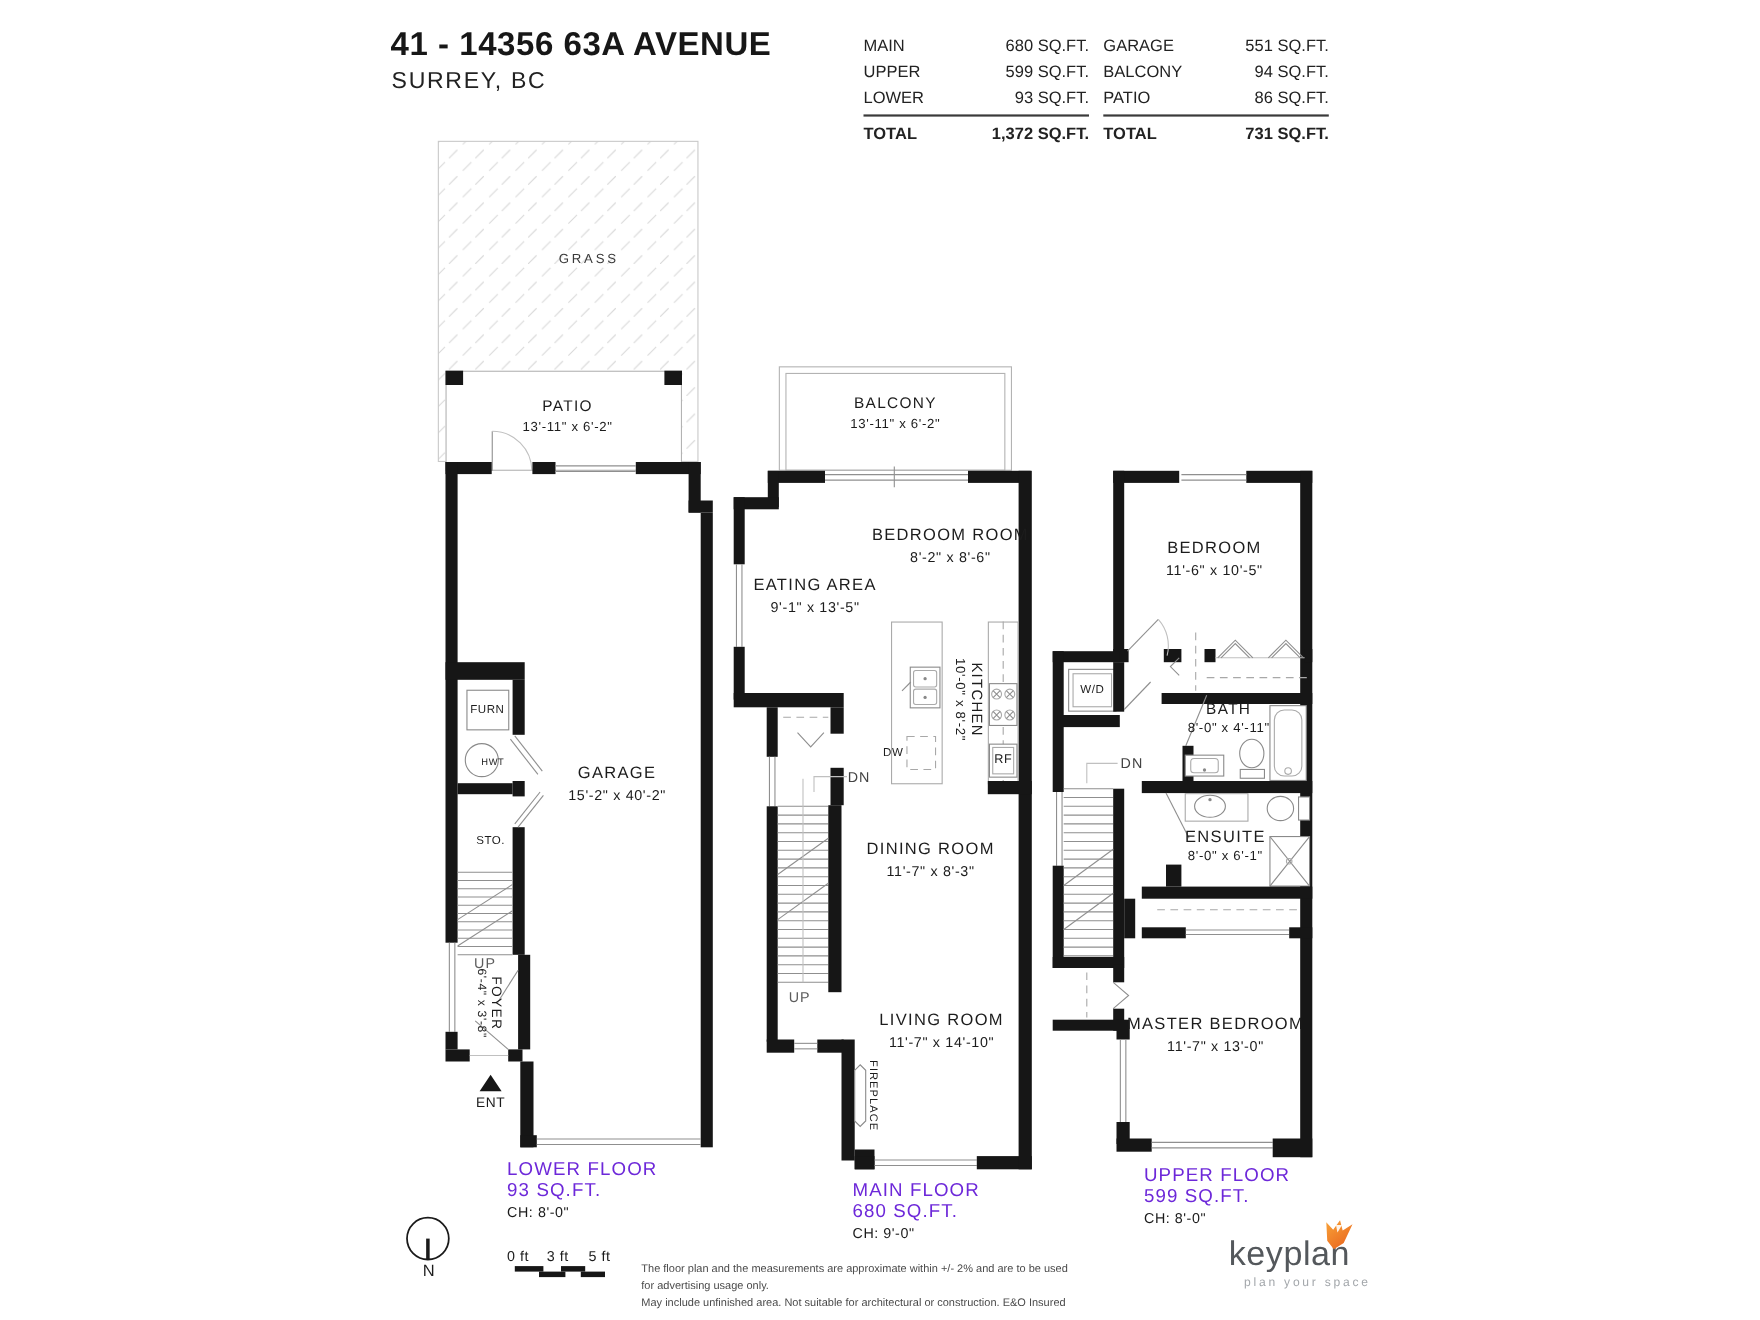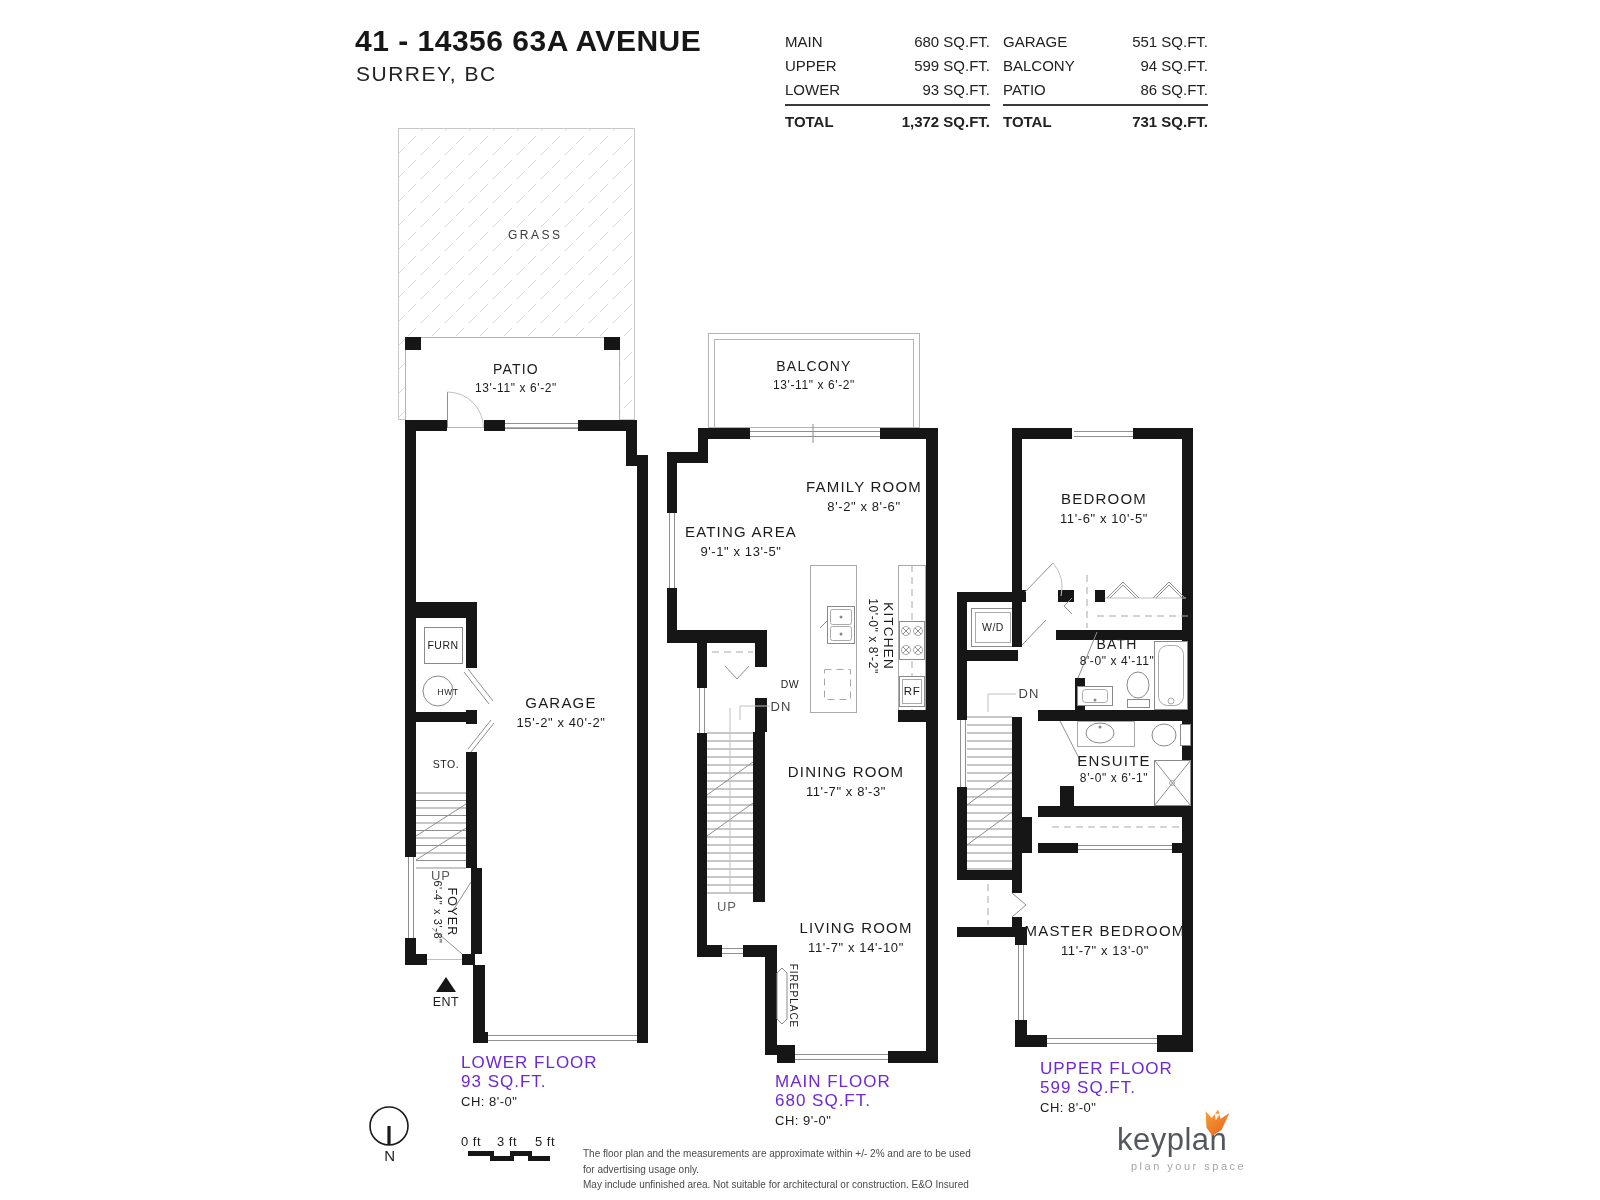--- a/index.html
+++ b/index.html
@@ -351,32 +351,32 @@
       <div class="cap1">LOWER FLOOR</div>
       <div class="cap1">93 SQ.FT.</div>
       <div class="cap3">CH: 8'-0"</div>
     </div>
 
     <div class="rlbl" style="left:814px;top:358px">
       <div class="rn sm">BALCONY</div>
       <div class="rd sm">13'-11" x 6'-2"</div>
     </div>
     <div class="rlbl" style="left:864px;top:478px">
-      <div class="rn">FAMILY ROOM</div>
+      <div class="rn">BEDROOM ROOM</div>
       <div class="rd">8'-2" x 8'-6"</div>
     </div>
     <div class="rlbl" style="left:741px;top:523px">
       <div class="rn">EATING AREA</div>
       <div class="rd">9'-1" x 13'-5"</div>
     </div>
     <div class="vlabel" style="left:881px;top:636px">
       <div class="rn" style="font-size:13.5px">KITCHEN</div>
       <div class="rd" style="font-size:12px;margin-top:1px">10'-0" x 8'-2"</div>
     </div>
-    <div class="tag" style="left:790px;top:678px">DW</div>
+    <div class="tag" style="left:812px;top:678px">DW</div>
     <div class="tag" style="left:912px;top:685px;font-size:11.5px">RF</div>
     <div class="tag updn" style="left:781px;top:699px;color:#444">DN</div>
     <div class="rlbl" style="left:846px;top:763px">
       <div class="rn">DINING ROOM</div>
       <div class="rd">11'-7" x 8'-3"</div>
     </div>
     <div class="tag updn" style="left:727px;top:899px">UP</div>
     <div class="rlbl" style="left:856px;top:919px">
       <div class="rn">LIVING ROOM</div>
       <div class="rd">11'-7" x 14'-10"</div>

